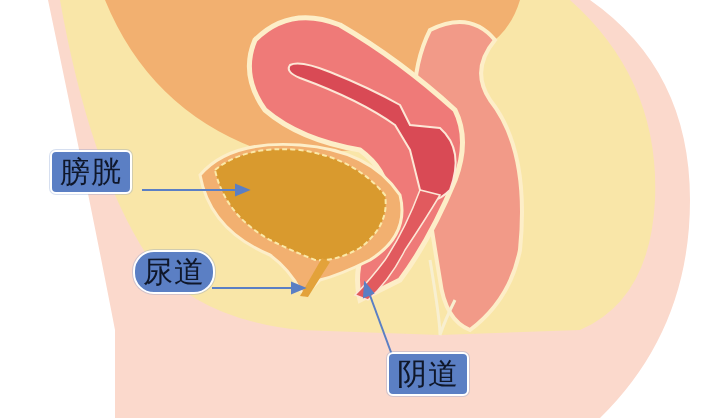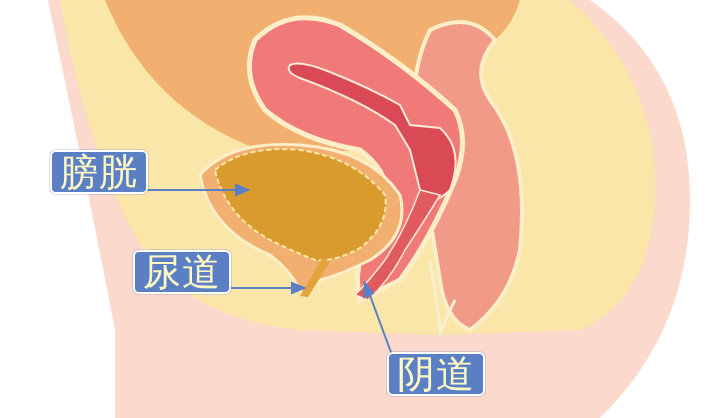--- a/index.html
+++ b/index.html
@@ -1,19 +1,19 @@
 <!DOCTYPE html>
 <html><head>
 <meta charset="utf-8">
 <style>
   html,body{margin:0;padding:0;background:#ffffff;}
   #stage{position:relative;width:711px;height:418px;overflow:hidden;background:#ffffff;font-family:"DejaVu Sans",sans-serif;}
   svg.art{position:absolute;left:0;top:0;}
-  .label{position:absolute;background:#5b7fc4;color:#fef9c3;border:2px solid #ffffff;border-radius:6px;
-         font-size:38px;line-height:40px;padding:0 8px;letter-spacing:1px;box-shadow:0 0 0 1px rgba(91,127,196,0.25);}
+  .label{position:absolute;background:#5b7fc4;color:#0f172a;border:2px solid #ffffff;border-radius:6px;
+         font-size:30px;line-height:40px;padding:0 8px;letter-spacing:1px;box-shadow:0 0 0 1px rgba(91,127,196,0.25);}
 </style>
 </head>
 <body>
 
 <div id="stage">
   <svg class="art" width="711" height="418" viewBox="0 0 711 418">
 
     <path d="M48 0 L590 0 Q690 70 690 200 Q690 330 600 418 L115 418 L115 330 Q90 200 48 0 Z" fill="#fbd9cc"></path>
 
     <path d="M60 0 L570 0 Q660 80 655 200 Q650 300 580 330 L440 335 L300 330 Q200 320 150 260 Q90 170 60 0 Z" fill="#f9e6a8"></path>
@@ -40,15 +40,15 @@
       <line x1="142" y1="190" x2="240" y2="190"></line>
       <polygon points="248,190 236,185 236,195"></polygon>
       <line x1="212" y1="288" x2="296" y2="288"></line>
       <polygon points="304,288 292,283 292,293"></polygon>
       <line x1="392" y1="355" x2="368" y2="290"></line>
       <polygon points="365,283 364,297 373,293"></polygon>
     </g>
   </svg>
 
   <div class="label" style="left:50px;top:150px;">膀胱</div>
-  <div class="label" style="left:133px;top:250px;">尿道</div>
+  <div class="label" style="left:133px;top:250px;border-radius:21px;">尿道</div>
   <div class="label" style="left:387px;top:352px;padding-left:8px;">阴道</div>
 </div>
 
 </body></html>

